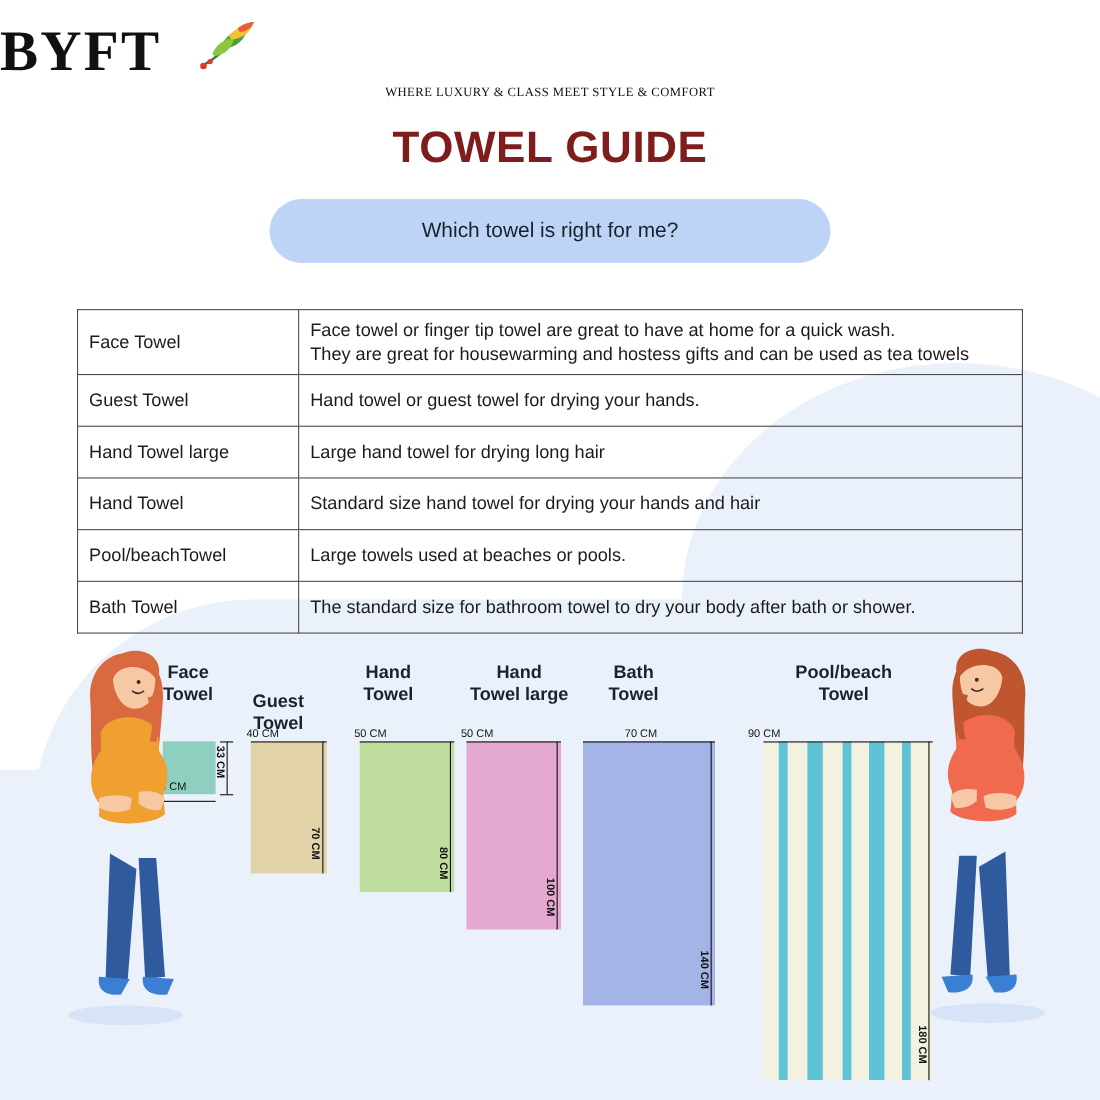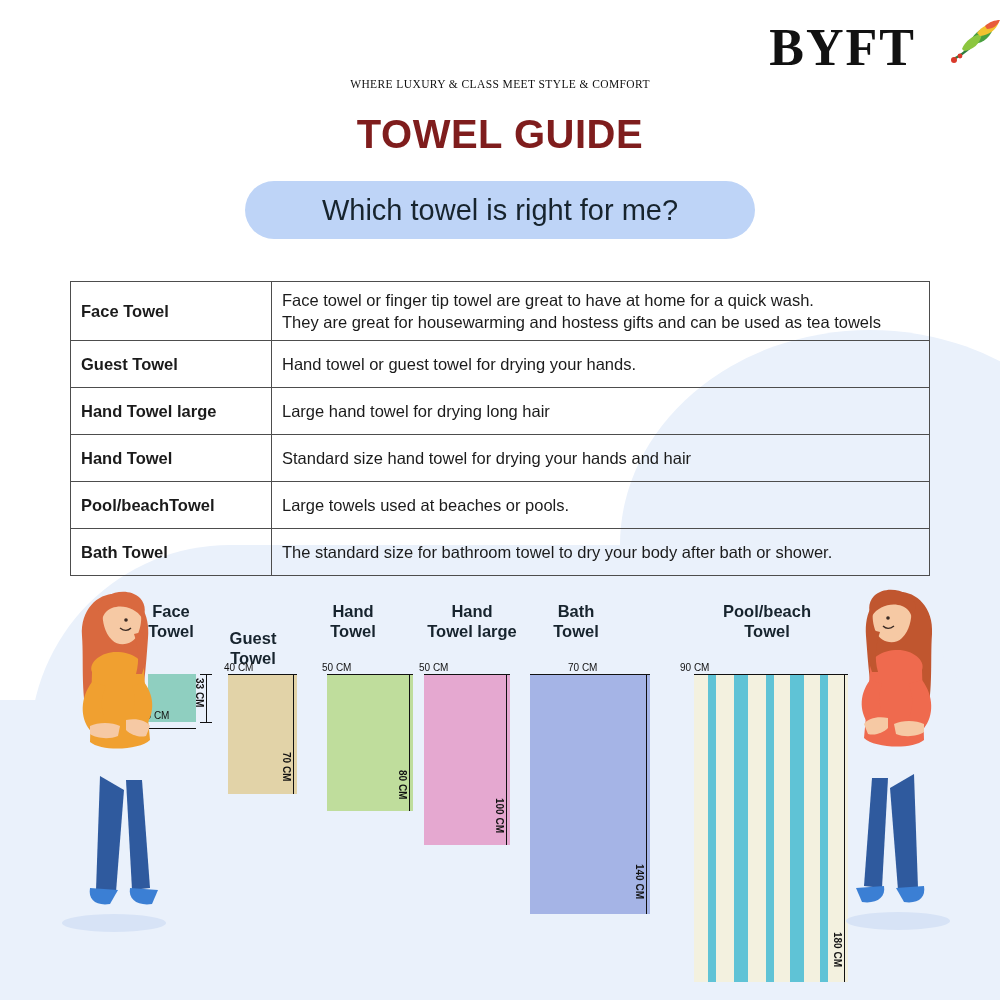--- a/index.html
+++ b/index.html
@@ -19,21 +19,21 @@
   .blob-1 { right:-120px; top:330px; width:500px; height:430px; }
   .blob-3 { left:30px; top:545px; width:960px; height:440px; border-radius:200px 260px 0 0; }
   .bottom-band {
     position:absolute; left:0; right:0; top:700px; height:300px;
     background:#eaf1fb; z-index:0;
   }
   .content { position:relative; z-index:2; }
 
   
   .logo-row {
-    display:flex; align-items:center; justify-content:flex-end;
+    display:flex; align-items:center; justify-content:flex-start;
     padding-top:22px;
     gap:20px;
   }
   .logo-text {
     font-family:"Liberation Serif", serif;
     font-size:52px;
     letter-spacing:2px;
     font-weight:700;
     color:#111;
     line-height:1;
@@ -57,42 +57,42 @@
   }
   .pill {
     margin:24px auto 0;
     width:510px;
     height:58px;
     background:#bed4f7;
     border-radius:30px;
     display:flex; align-items:center; justify-content:center;
   }
   .pill-text {
-    font-size:29px;
+    font-size:19px;
     color:#17242e;
     font-weight:400;
   }
 
   
   table.guide {
     margin:42px auto 0;
     width:860px;
     border-collapse:collapse;
     background:transparent;
   }
   table.guide td {
     border:1px solid #4d4d4d;
     padding:6px 10px;
     vertical-align:middle;
     font-size:16.5px;
     color:#1b1b1b;
   }
   td.name {
     width:180px;
-    font-weight:700;
+    font-weight:400;
     font-size:18px;
     padding-left:14px;
   }
   td.desc { font-size:16.5px; line-height:1.35; }
   tr.tall td { height:46px; }
   tr td { height:34px; }
 
   
   .chart {
     position:relative;

